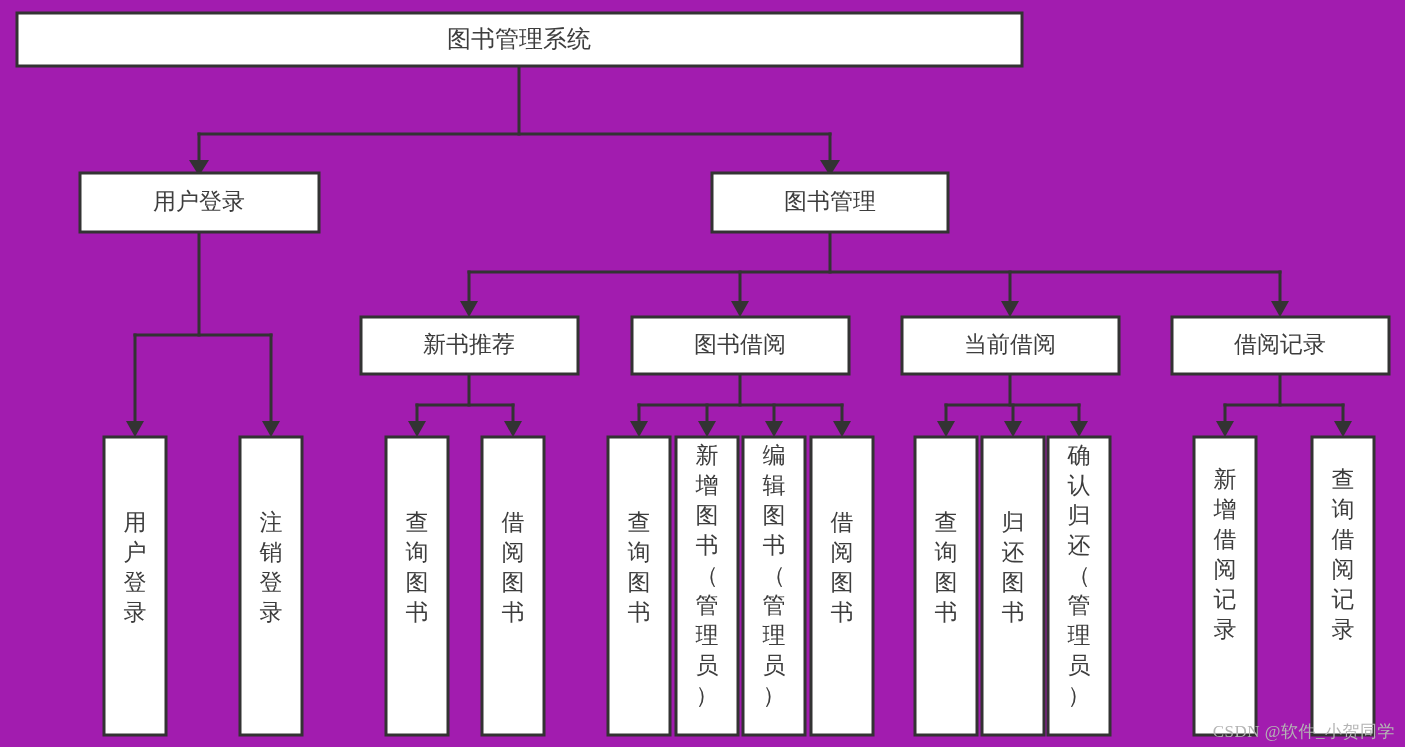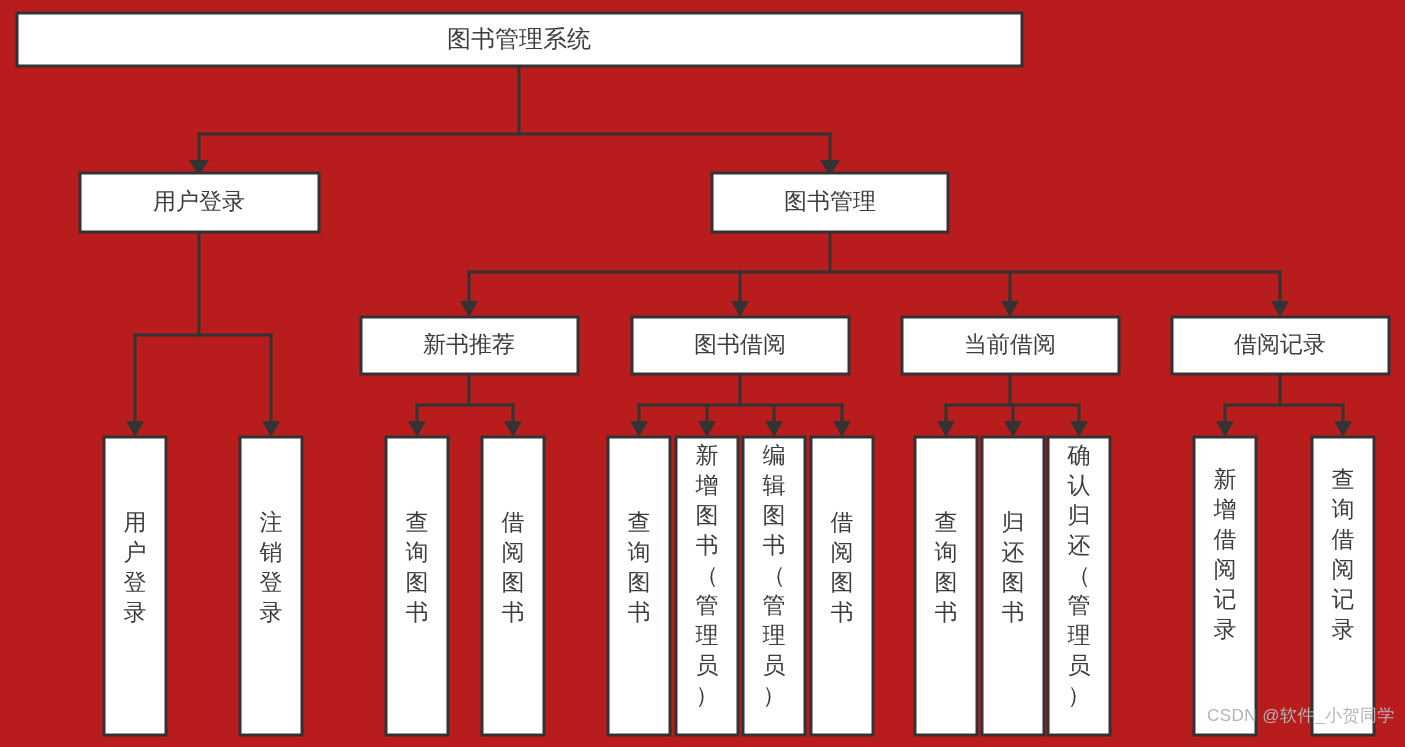--- a/index.html
+++ b/index.html
@@ -8,21 +8,21 @@
     padding: 0;
     background: #ffffff;
   }
   body {
     font-family: "Liberation Sans", "DejaVu Sans", sans-serif;
   }
   #diagram-root {
     position: relative;
     width: 1405px;
     height: 747px;
-    background: #b91c1c;
+    background: #a21caf;
     overflow: hidden;
   }
   svg.diagram-canvas {
     position: absolute;
     top: 0;
     left: 0;
     width: 1405px;
     height: 747px;
     display: block;
   }
@@ -53,24 +53,24 @@
   }
   .leaf-label {
     fill: #3d3d3d;
     font-family: "Liberation Sans", "DejaVu Sans", sans-serif;
     font-size: 23px;
     text-anchor: middle;
   }
   .watermark {
     position: absolute;
     right: 10px;
-    bottom: 20px;
+    bottom: 4px;
     color: #b4b4b4;
     font-size: 17px;
-    font-family: Liberation Sans, sans-serif;
+    font-family: Liberation Serif, serif;
     white-space: nowrap;
     letter-spacing: 0.5px;
     pointer-events: none;
   }
 </style>
 </head>
 <body>
 
 <div id="diagram-root">
 

